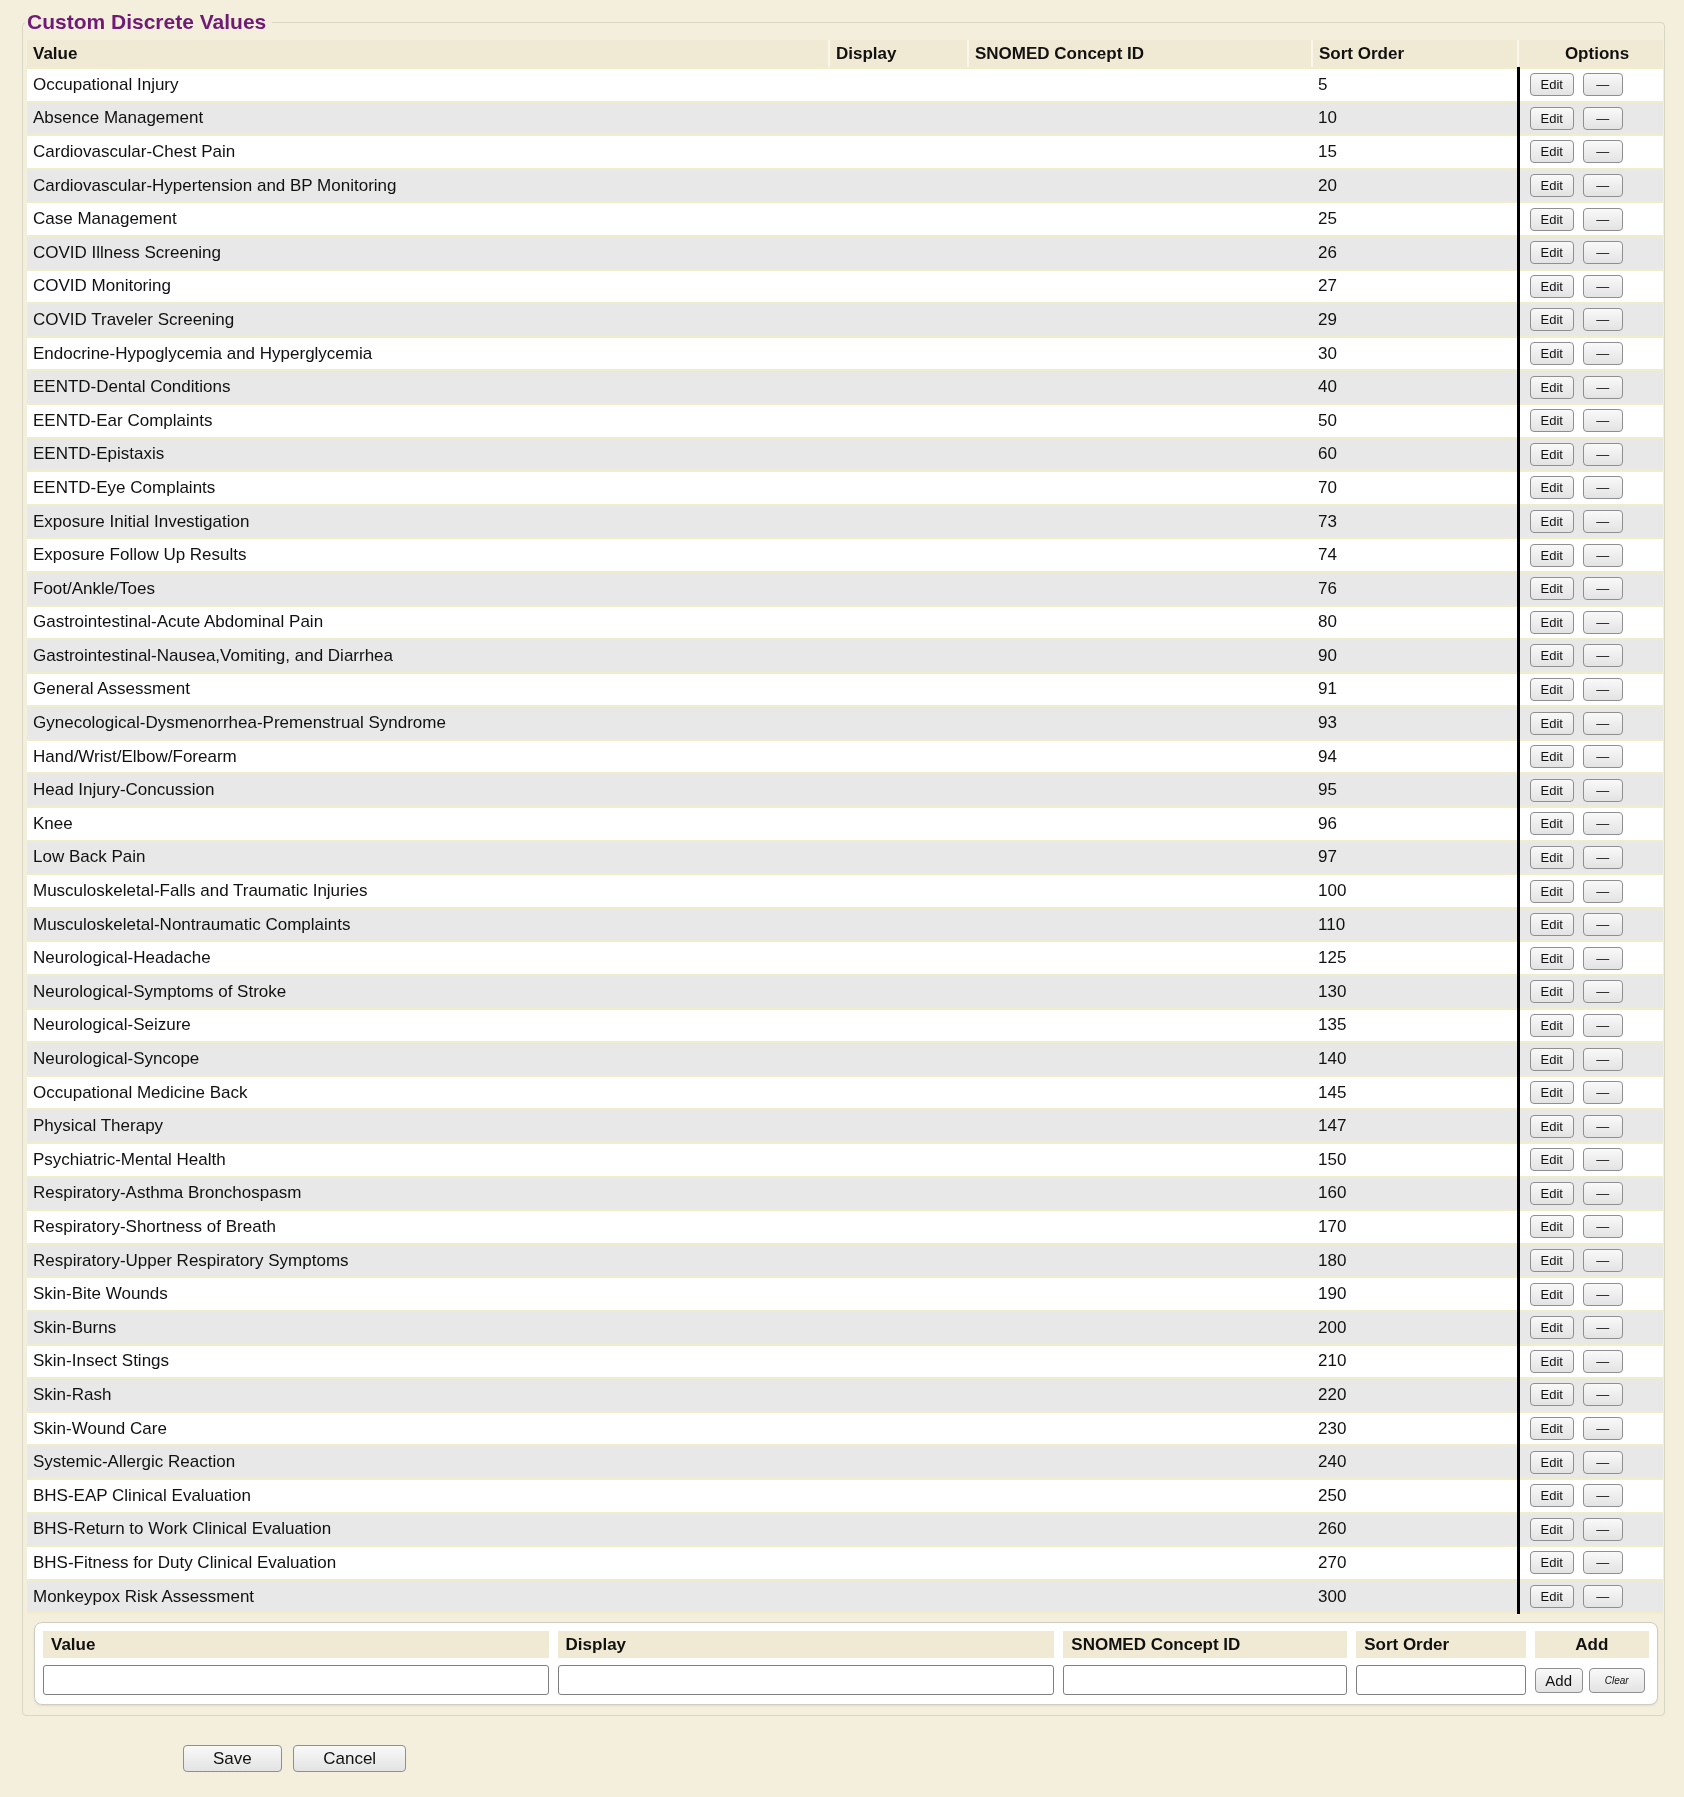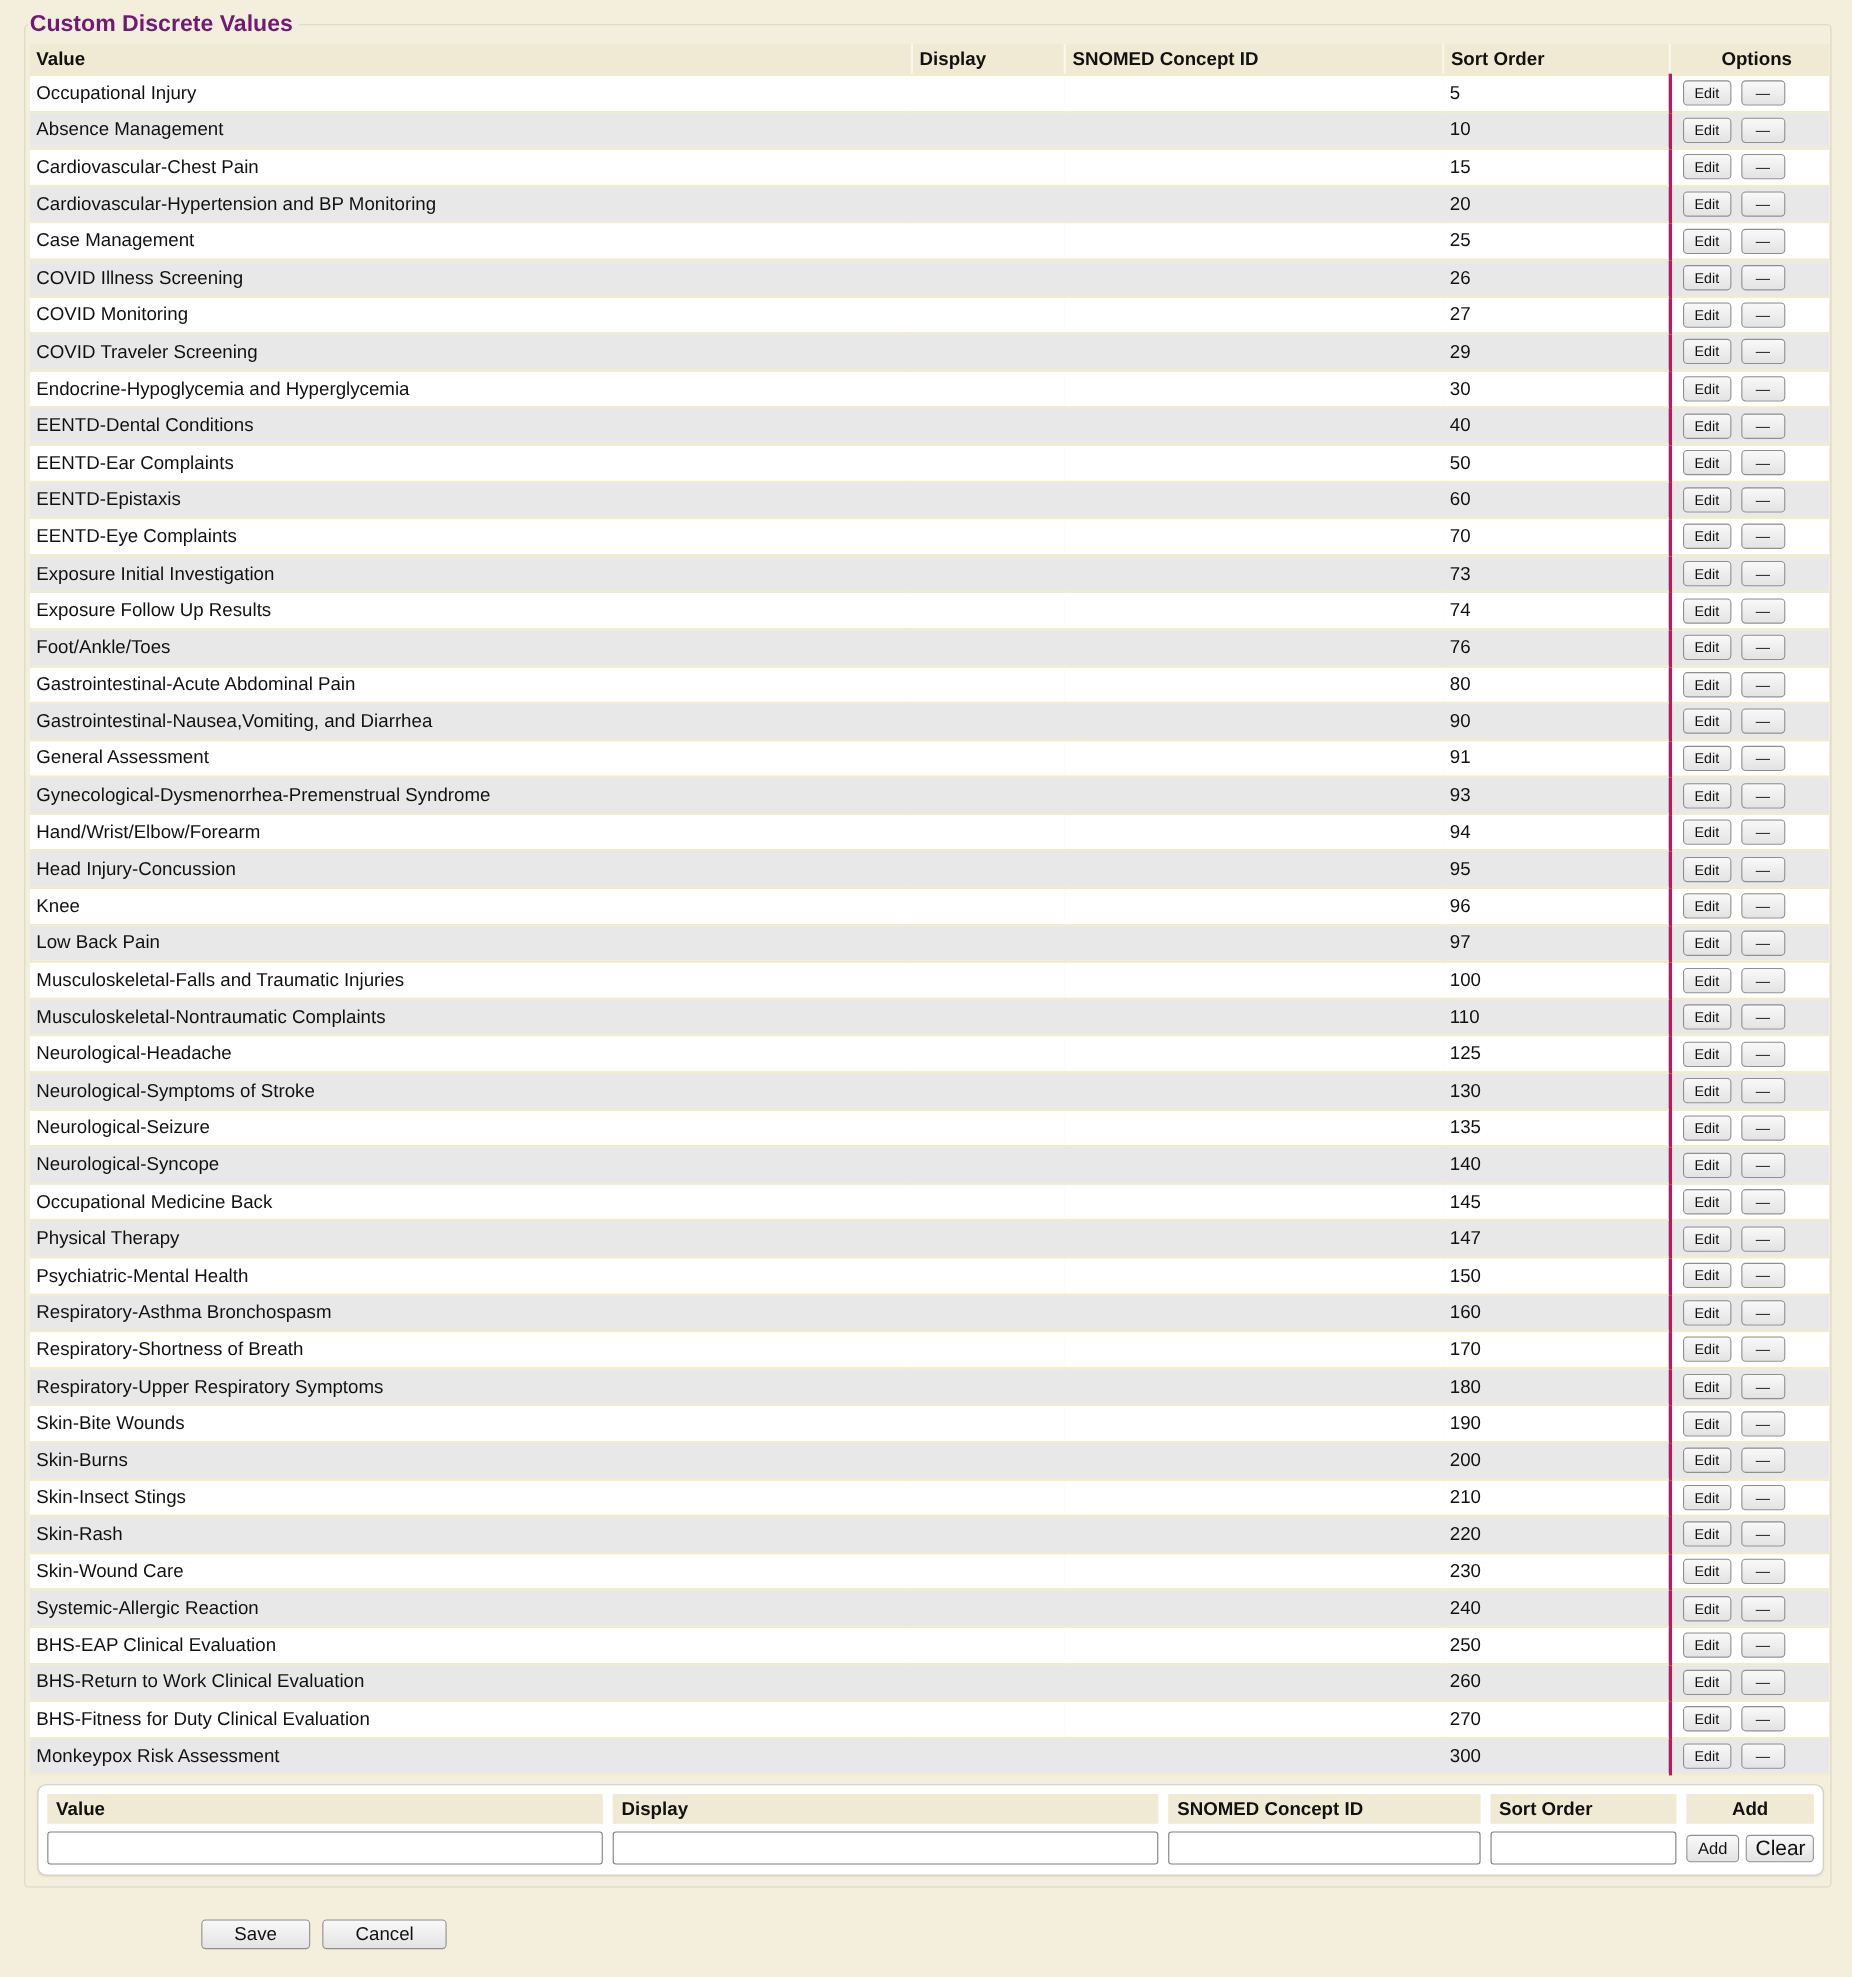--- a/index.html
+++ b/index.html
@@ -54,21 +54,21 @@
   table.values-table td {
     height: 33.6px;
     padding: 0 0 0 6px;
     border-bottom: 2px solid #efedcb;
     overflow: hidden;
     white-space: nowrap;
   }
   table.values-table tbody tr:nth-child(odd)  td { background: #ffffff; }
   table.values-table tbody tr:nth-child(even) td { background: #e8e8e8; }
   table.values-table td.td-options {
-    border-left: 3px solid #be185d;
+    border-left: 3px solid #000000;
     padding-left: 10px;
   }
 
   .btn {
     display: inline-block;
     font-family: "Liberation Sans", sans-serif;
     font-size: 13px;
     color: #111;
     background: linear-gradient(#f9f9f9, #e3e3e3);
     border: 1px solid #8f8f8f;
@@ -113,21 +113,21 @@
     border: 1px solid #7f7f7f;
     border-radius: 3px;
     background: #fff;
     font-size: 16px;
     padding: 0 6px;
     font-family: "Liberation Sans", sans-serif;
     width: 100%;
   }
   .add-buttons { display: flex; gap: 6px; align-items: center; height: 30px; }
   .btn-add   { font-size: 15px; min-width: 48px; padding: 4px 8px; }
-  .btn-clear { font-size: 19px; min-width: 56px; padding: 4px 8px; }
+  .btn-clear { font-size: 10px; min-width: 56px; padding: 4px 8px; font-style: italic; }
 
   .footer-actions { margin: 29px 0 0 183px; }
   .btn-save, .btn-cancel {
     font-size: 17px;
     padding: 5px 29px;
     border-radius: 4px;
     margin-right: 7px;
   }
 </style>
 </head>

